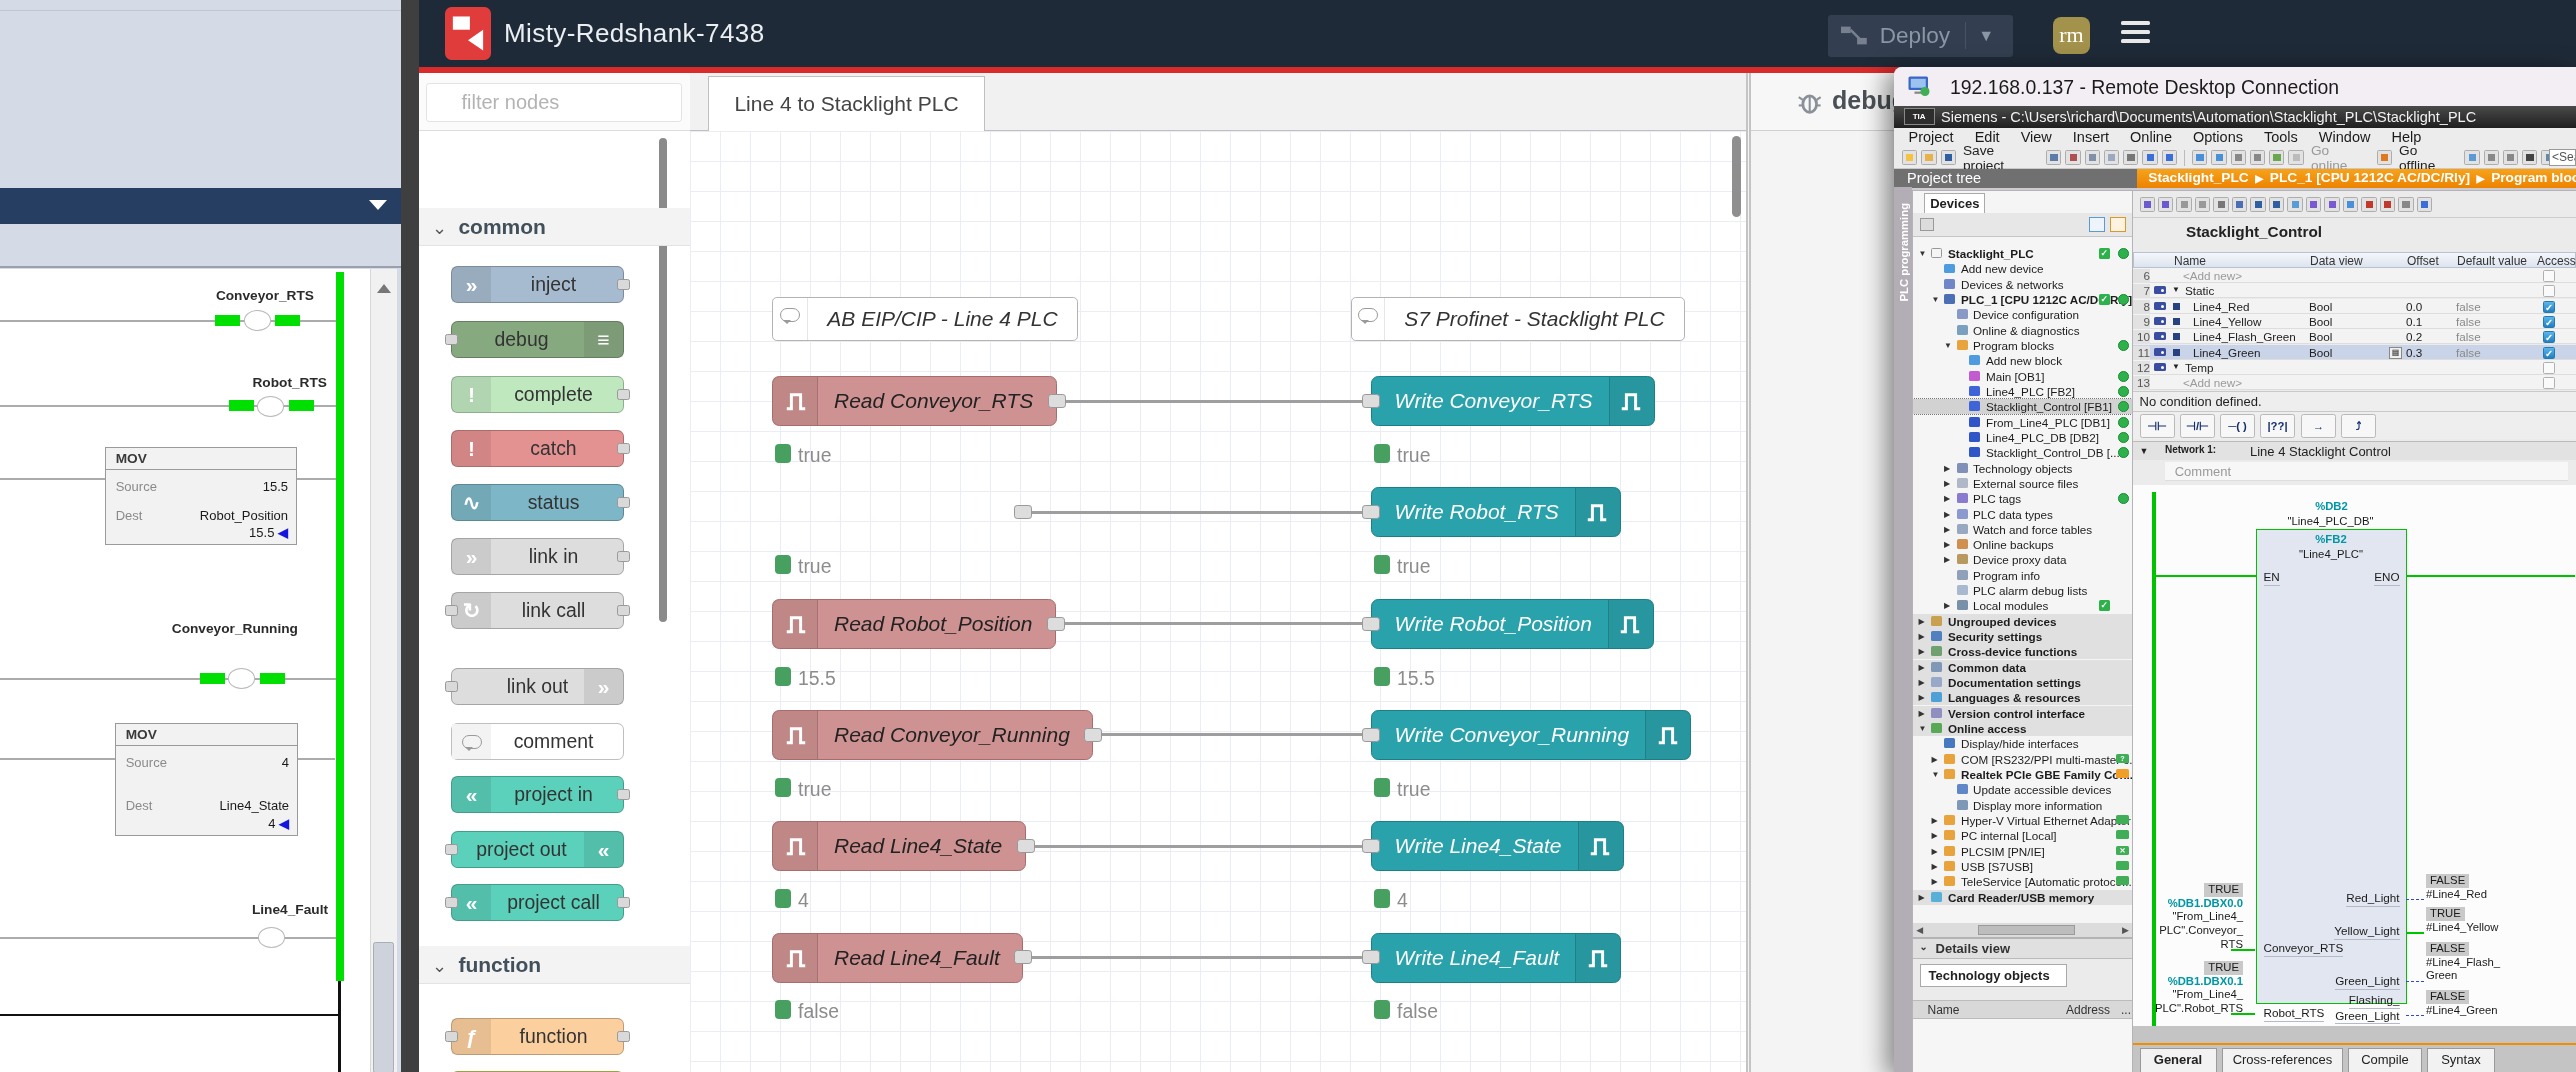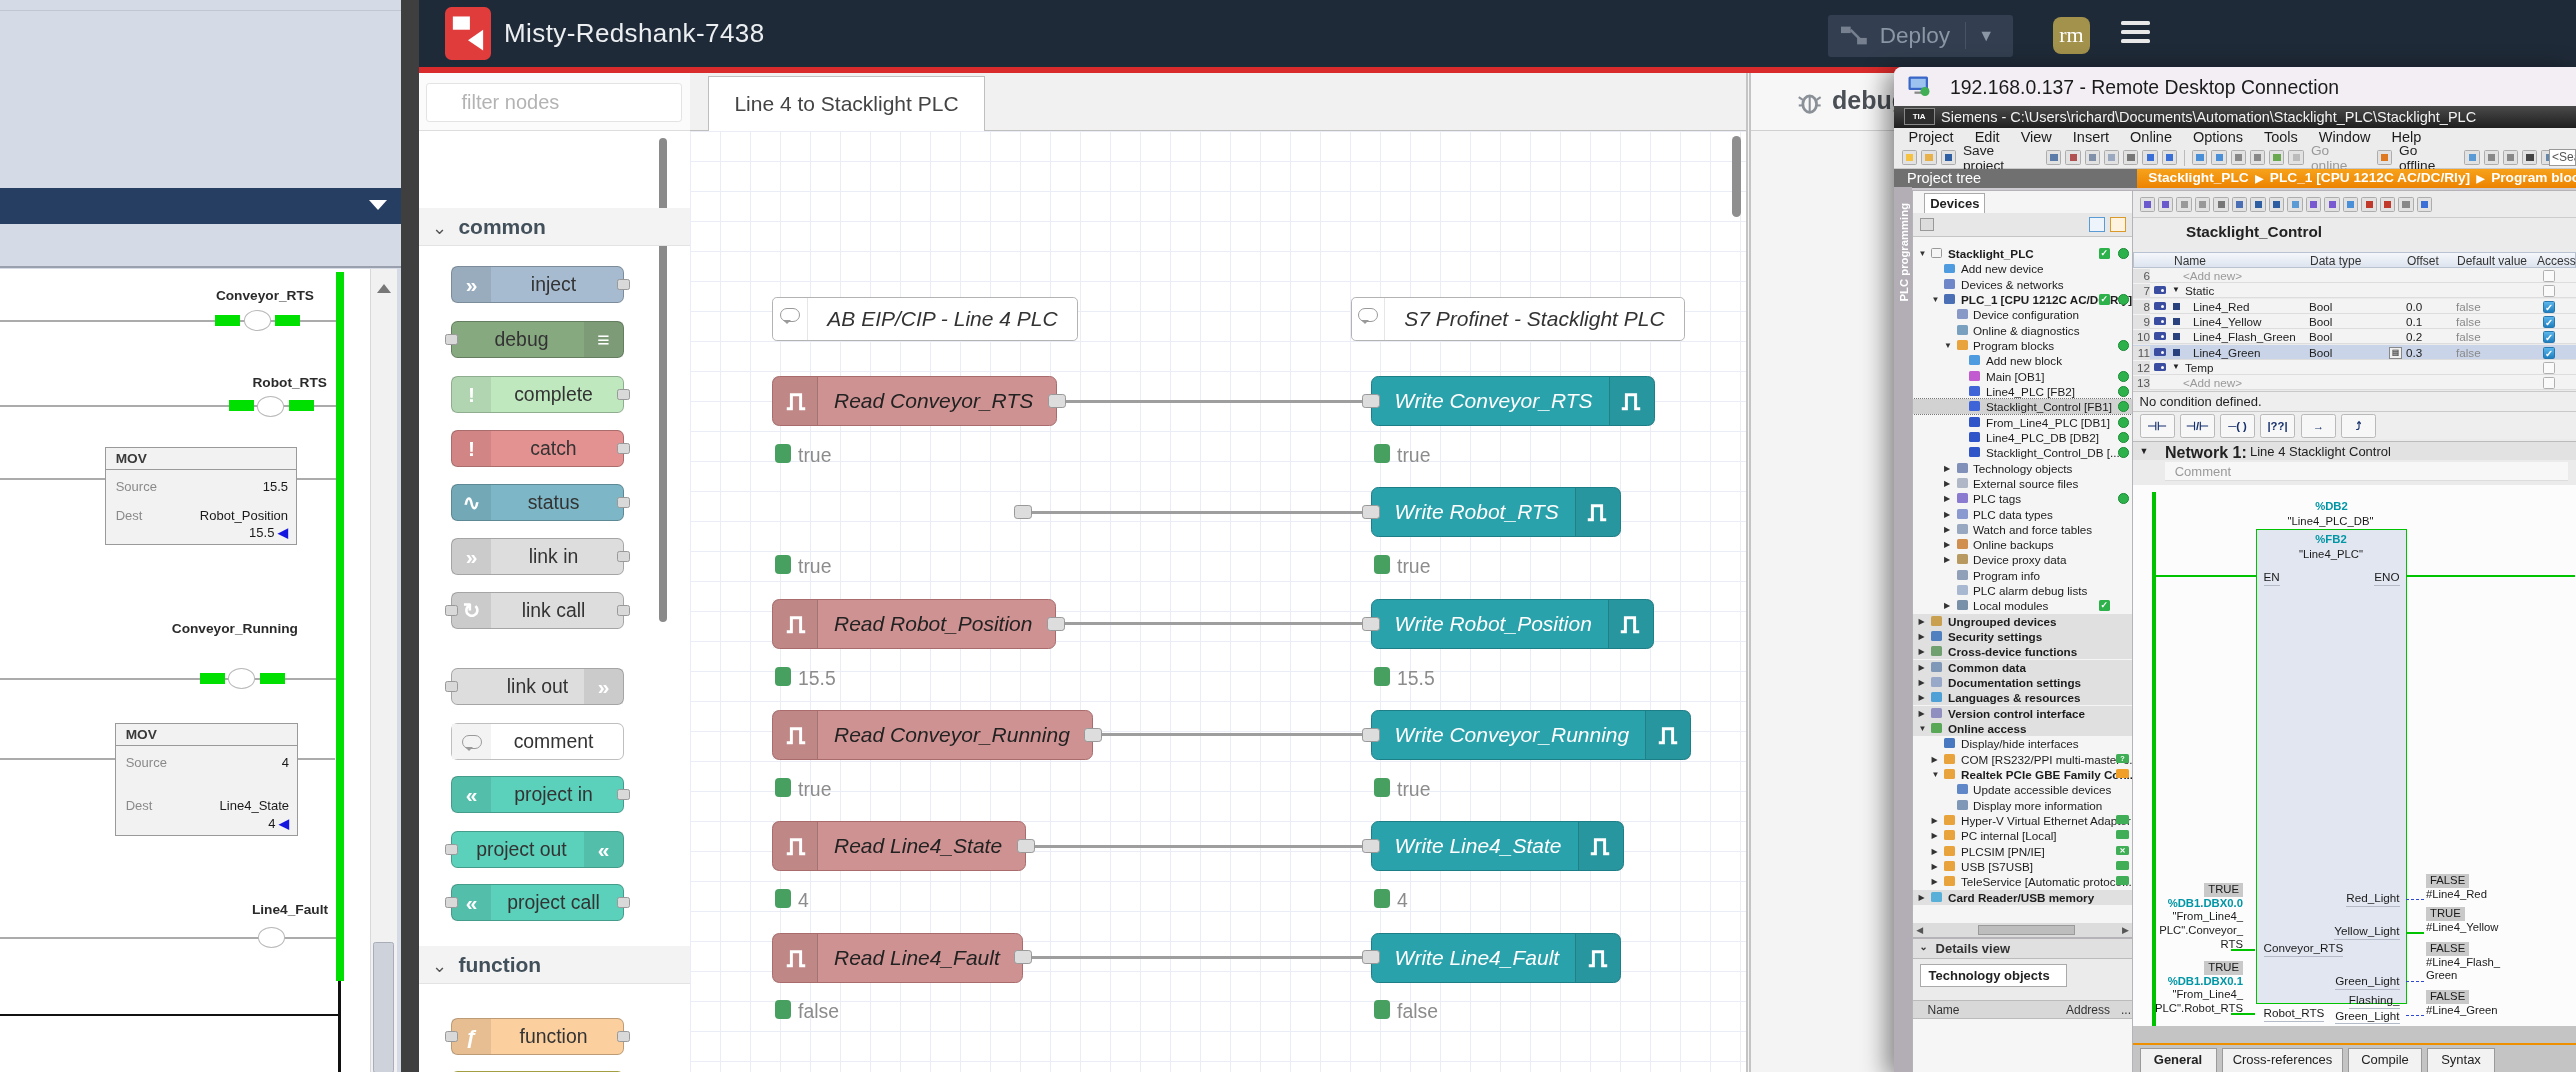--- a/index.html
+++ b/index.html
@@ -146,21 +146,21 @@
 .grow .off{position:absolute;left:273px;top:0.8px}
 .grow .def{position:absolute;left:323px;top:0.8px;color:#8a8a8a}
 .grow .cb{position:absolute;left:410px;top:1.6px;width:12px;height:12px;border:0.8px solid #b0b0b0;background:#fafafa;border-radius:1.6px}
 .grow .cb.on{background:linear-gradient(#5ab6ec,#1f7fc0);border-color:#2878b0;color:#fff;font-size:9.7px;font-weight:700;text-align:center;line-height:11.3px}
 .grow .ddbtn{position:absolute;left:256px;top:1.6px;width:13px;height:12px;background:#f0f0f0;border:0.8px solid #888;font-size:8px;text-align:center;line-height:10.5px;color:#333}
 #nocond{position:absolute;left:0;top:200px;width:443px;height:21px;background:#eee;border-top:1.6px solid #c9c9c9;border-bottom:0.8px solid #c9c9c9;font-size:13px;color:#222;padding:2.4px 0 0 6.5px}
 #favbar{position:absolute;left:0;top:221px;width:443px;height:27.4px;background:#eee}
 .fav{position:absolute;top:1.6px;width:35px;height:24px;background:#f7f7f7;border:0.8px solid #b9b9b9;border-radius:2.4px;color:#16306e;font-weight:700;font-size:11.3px;text-align:center;line-height:22.6px}
 #nethdr{position:absolute;left:0;top:250px;width:443px;height:19.4px;background:#e2e2e2;border-top:0.8px solid #bbb;font-size:13px;color:#222}
 #nethdr .na{position:absolute;left:6.5px;top:4px;font-size:9px}
-#nethdr .nb{position:absolute;left:32px;top:1.6px;font-weight:700;font-size:16px}
+#nethdr .nb{position:absolute;left:32px;top:1.6px;font-weight:700;font-size:10px}
 #nethdr .nt{position:absolute;left:117px;top:2.4px;font-size:13px}
 #ncomment{position:absolute;left:32px;top:271px;width:403px;height:19.4px;background:#f7f7f7;border-bottom:0.8px solid #ddd;color:#9a9a9a;font-size:13px;padding:1.6px 0 0 9.7px}
 #ladarea{position:absolute;left:0;top:294px;width:443px;height:541px;background:#fcfcfc;overflow:hidden}
 .gw{position:absolute;background:#00c300}
 .bw{position:absolute;border-top:1.6px dashed #2f49d1}
 #fbblock{position:absolute;left:123px;top:44px;width:151px;height:475px;background:#e2e6f1;border:1.6px solid #00c300}
 .ladt{position:absolute;font-size:11.3px;white-space:nowrap}
 .teal{color:#0096a6;font-weight:700}
 .dk{color:#1a1a1a}
 .pinl{position:absolute;left:6.5px;font-size:11.7px;color:#1a1a1a;line-height:14.5px}
@@ -910,21 +910,21 @@
             <i style="background:#888"></i>
           </span>
           <span class="tico">
             <i style="background:#3a6fd8"></i>
           </span>
         </div>
       <div id="tbltitle">Stacklight_Control</div>
       <div id="tagtable">
           <div class="hrow">
             <span style="left: 40px;">Name</span>
-            <span style="left: 176px;">Data type</span>
+            <span style="left: 176px;">Data view</span>
             <span style="left: 273px;">Offset</span>
             <span style="left: 323px;">Default value</span>
             <span style="left: 403px;">Accessible</span>
           </div>
           <div class="grow" style="top: 16px;">
             <span class="num">6</span>
             <span class="nm addnew" style="left: 50px;">&lt;Add new&gt;</span>
             <span class="cb"></span>
           </div>
           <div class="grow" style="top: 31px;">

